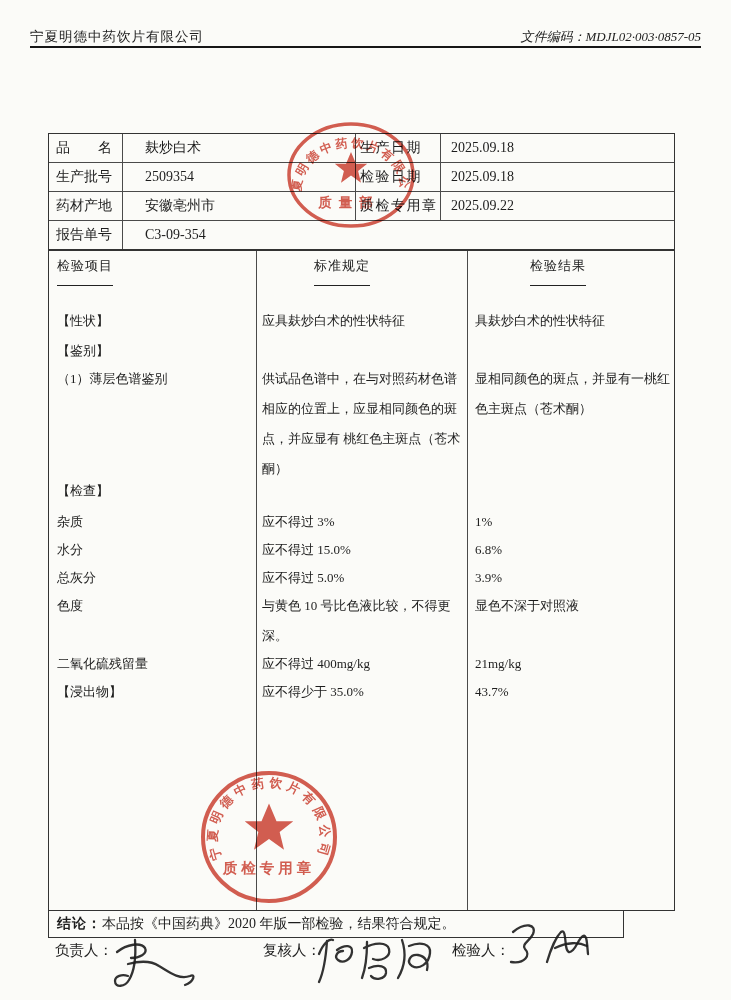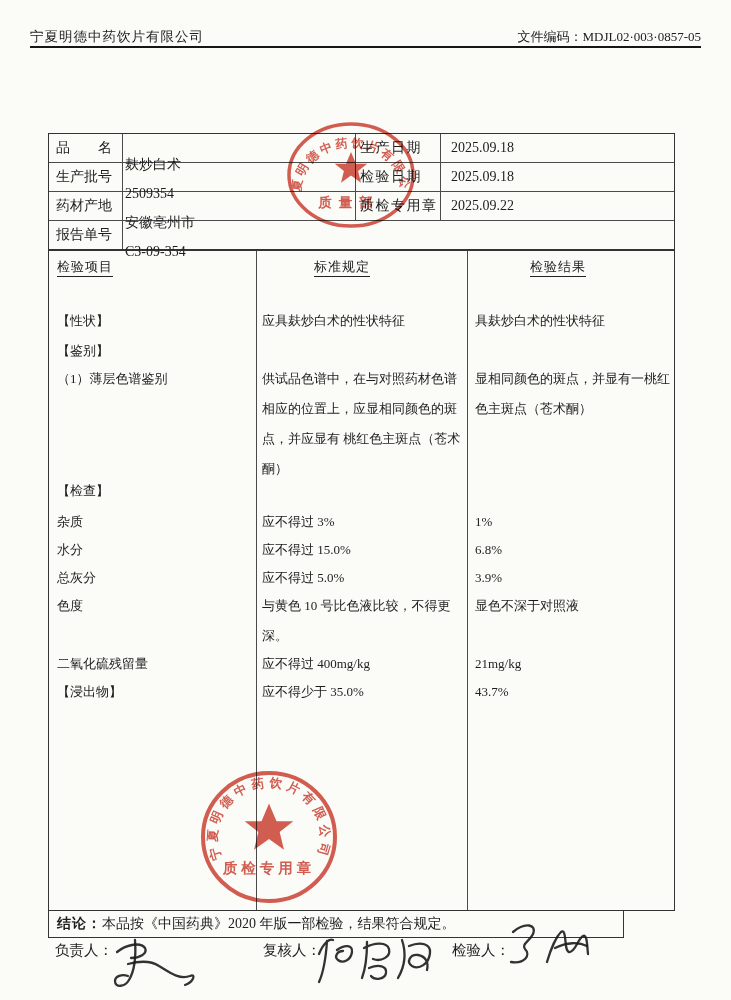--- a/index.html
+++ b/index.html
@@ -1,46 +1,46 @@
 <!DOCTYPE html>
 <html><head>
 <meta charset="utf-8">
 <style>
   html,body{margin:0;padding:0;background:#e8e8e6;}
   .page{position:relative;width:731px;height:1000px;background:#fbfbf8;overflow:hidden;
         font-family:"Liberation Serif","DejaVu Serif",serif;color:#1d1d1d;}
   
   .hdr-company{position:absolute;left:30px;top:28px;font-size:13.5px;letter-spacing:1px;}
-  .hdr-code{position:absolute;right:30px;top:28px;font-size:13px;}
+  .hdr-code{position:absolute;right:30px;top:28px;font-size:13px;font-style:italic;}
   .hdr-rule{position:absolute;left:30px;top:46px;width:671px;height:2px;background:#161616;}
   .title{position:absolute;left:0;top:84px;width:100%;text-align:center;
          font-size:26px;font-weight:bold;letter-spacing:3px;}
   
   .info-table{position:absolute;left:48px;top:133px;width:627px;height:117px;
               border:1.5px solid #333;box-sizing:border-box;}
   .info-table .hl{position:absolute;left:0;width:100%;height:1px;background:#4a4a4a;}
   .hl.h1{top:28px}.hl.h2{top:57px}.hl.h3{top:86px}
   .info-table .vl{position:absolute;top:0;width:1px;background:#4a4a4a;}
   .vl.vlab{left:73px;height:100%;}
   .vl.vmid{left:306px;height:86px;}
   .vl.vdat{left:391px;height:86px;}
   .icell{position:absolute;font-size:14px;height:28px;line-height:28px;white-space:nowrap;}
   .ir0{top:0}.ir1{top:29px}.ir2{top:58px}.ir3{top:87px}
   .ic-lab{left:7px;}
-  .ic-val{left:76px;margin-top:17px;}
+  .ic-val{left:96px;}
   .ic-dlab{left:311px;letter-spacing:1.5px;text-align:right;}
   .ic-dval{left:402px;}
   .jlabel{display:inline-flex;width:58px;justify-content:space-between;}
   
   .body-table{position:absolute;left:48px;top:250px;width:627px;height:661px;
               border:1.5px solid #333;box-sizing:border-box;}
   .body-table .vcol{position:absolute;top:0;height:100%;width:1px;background:#4a4a4a;}
   .vcol.v1{left:207px}.vcol.v2{left:418px}
   .bhead{position:absolute;top:7px;font-size:13px;line-height:17px;
-         border-bottom:1px solid #222;padding-bottom:1px;letter-spacing:1px;}
+         border-bottom:1px solid #222;padding-bottom:10px;letter-spacing:1px;font-family:Liberation Mono, monospace;}
   .bh0{left:8px}.bh1{left:265px}.bh2{left:481px}
   .cell{position:absolute;font-size:13px;line-height:30px;}
   .c0{left:8px;width:192px}
   .c1{left:213px;width:204px}
   .c2{left:426px;width:196px}
   .r0{top:55px}.r1{top:85px}.r2{top:113px}.r3{top:225px}.r4{top:256px}
   .r5{top:284px}.r6{top:312px}.r7{top:340px}.r8{top:398px}.r9{top:426px}
   
   .conclusion{position:absolute;left:48px;top:911px;width:576px;height:27px;
               border:1.5px solid #333;border-top:none;box-sizing:border-box;

